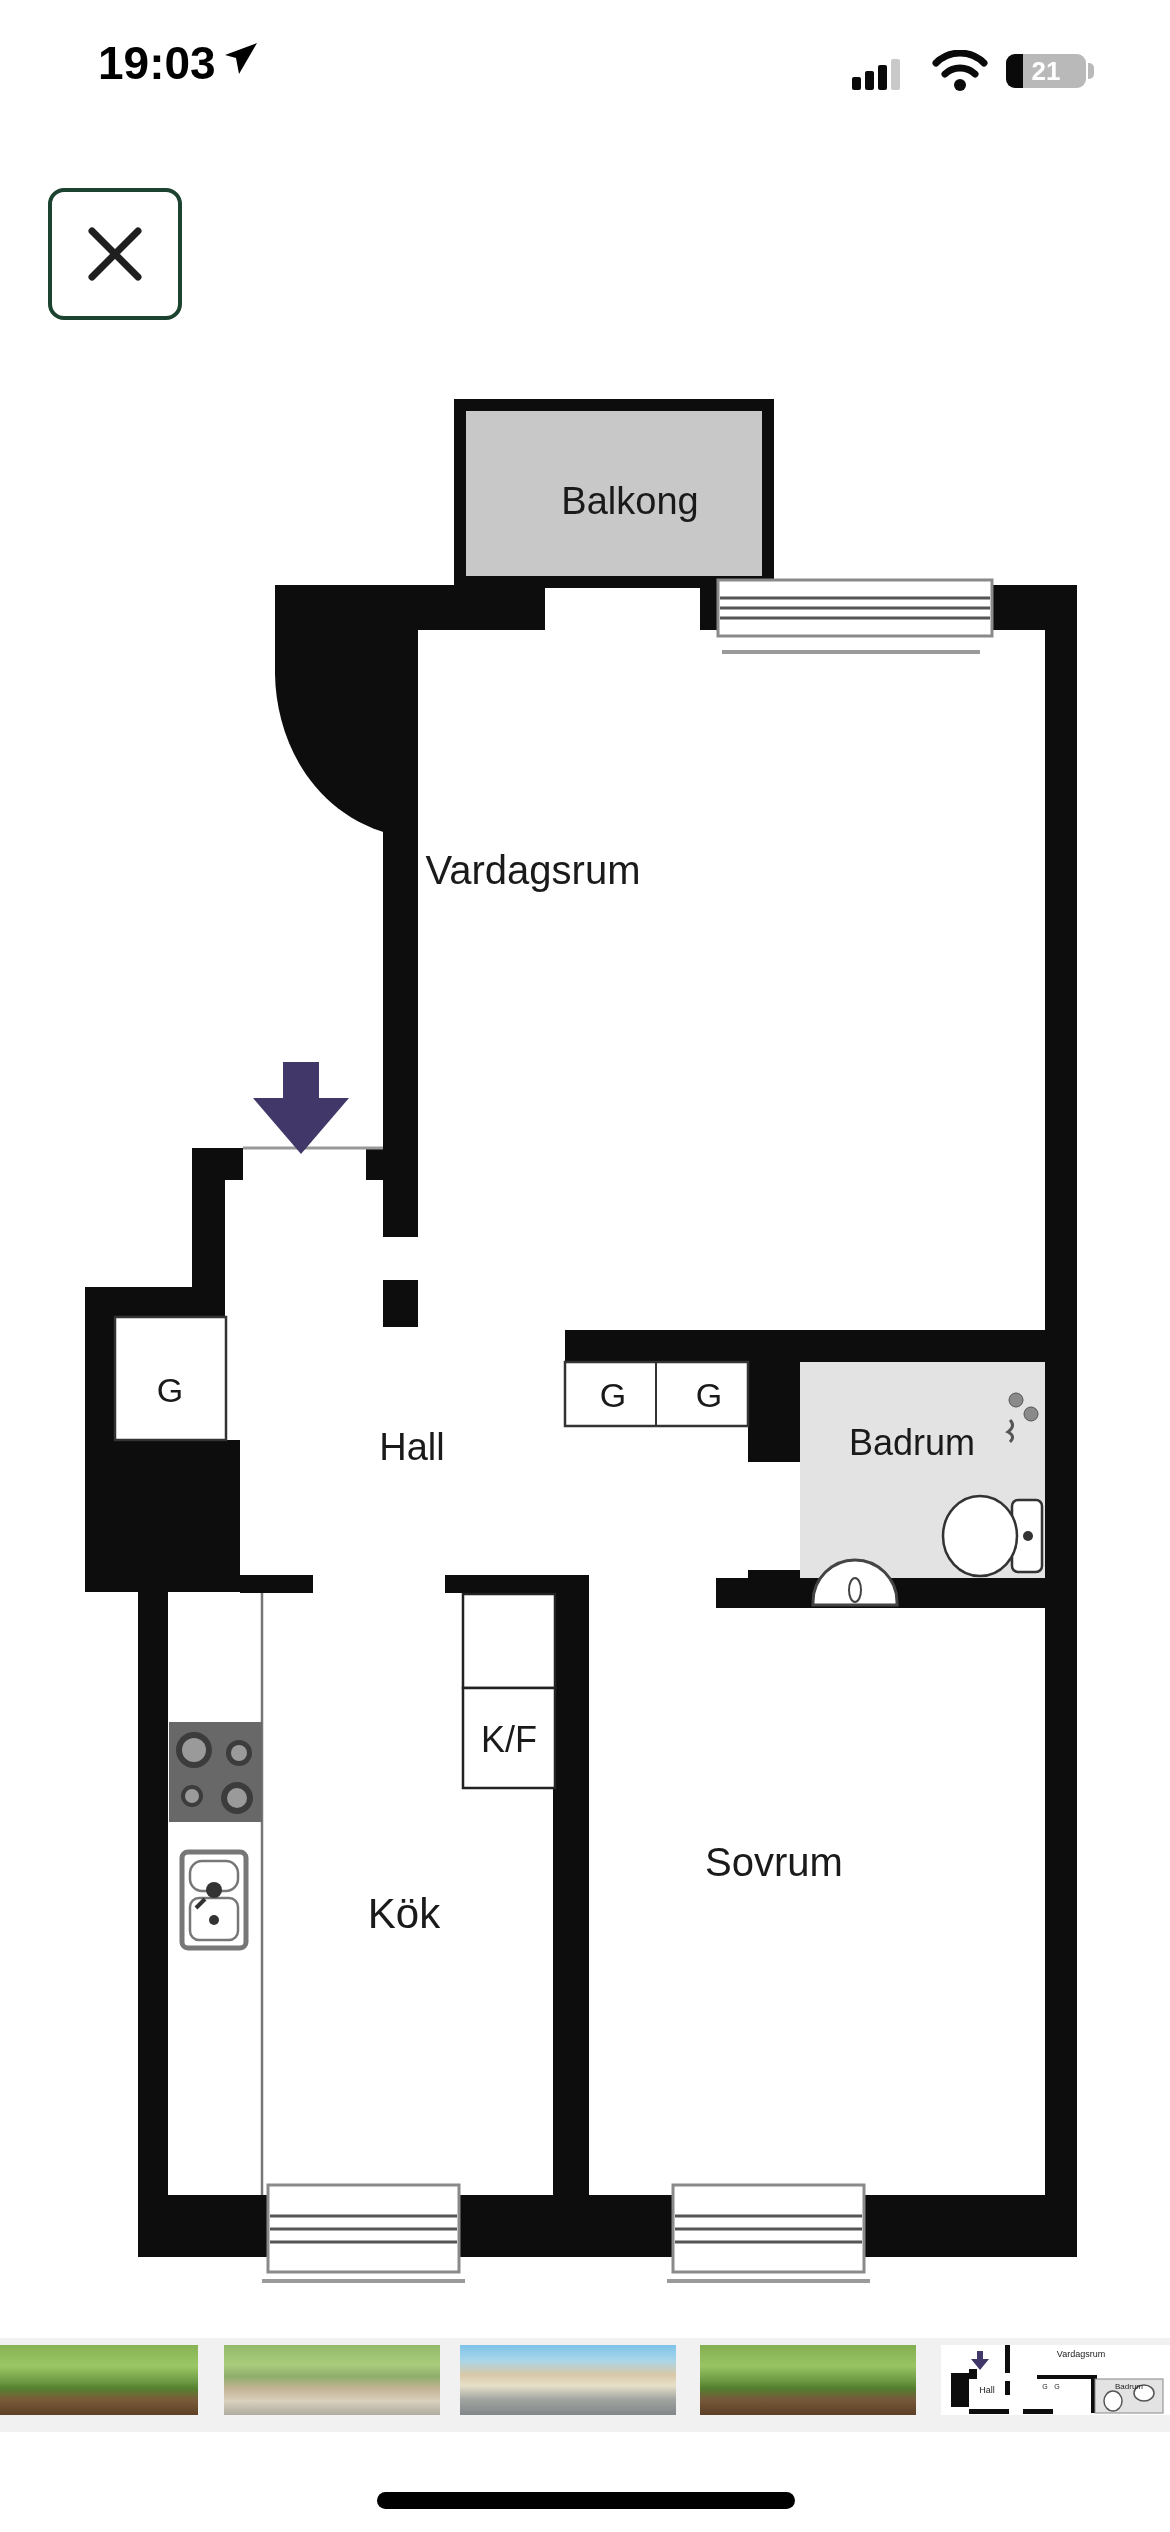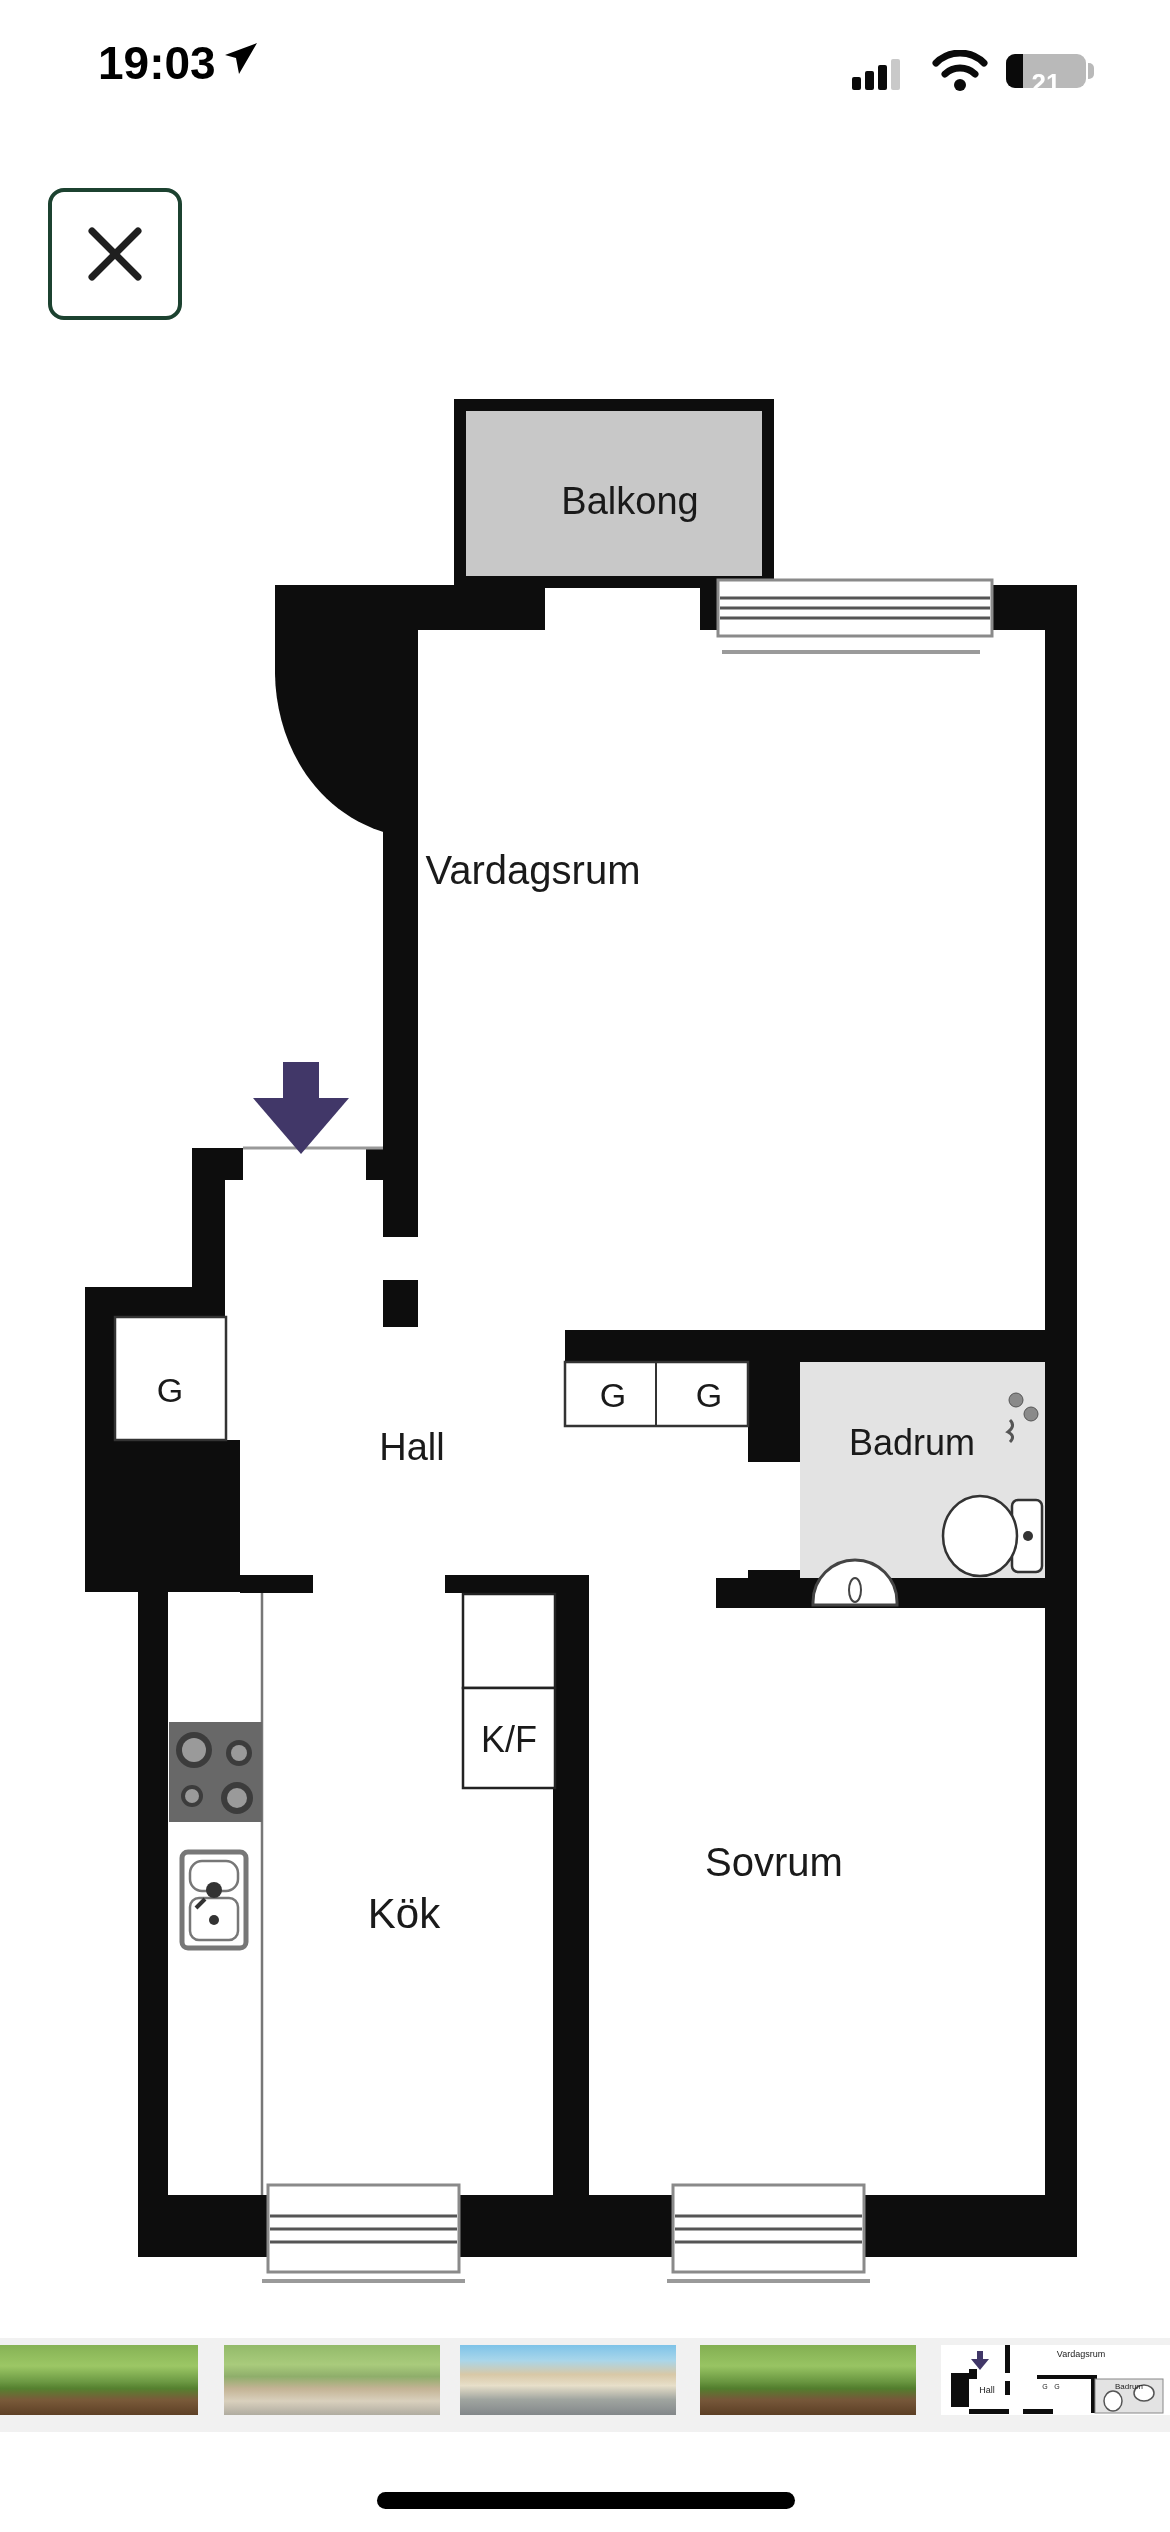--- a/index.html
+++ b/index.html
@@ -9,21 +9,21 @@
   }
   
   .statusbar{position:absolute;left:0;top:0;width:1170px;height:110px;}
   .time{position:absolute;left:98px;top:36px;font-size:46px;font-weight:700;color:#000;letter-spacing:0px;}
   .loc-arrow{position:absolute;left:224px;top:42px;}
   .sig{position:absolute;left:852px;top:58px;}
   .wifi{position:absolute;left:932px;top:50px;}
   .batt{position:absolute;left:1006px;top:54px;width:90px;height:36px;}
   .batt-body{position:absolute;left:0;top:0;width:80px;height:34px;border-radius:9px;background:#b9b9b9;overflow:hidden;}
   .batt-fill{position:absolute;left:0;top:0;width:17px;height:34px;background:#0a0a0a;}
-  .batt-num{position:absolute;left:0;top:0;width:80px;height:34px;line-height:35px;text-align:center;font-size:26px;font-weight:700;color:#ffffff;margin-top:12px;}
+  .batt-num{position:absolute;left:0;top:0;width:80px;height:34px;line-height:35px;text-align:center;font-size:26px;font-weight:700;color:#ffffff;}
   .batt-nub{position:absolute;left:82px;top:9px;width:6px;height:16px;background:#b9b9b9;border-radius:0 5px 5px 0;}
   
   .close-btn{
     position:absolute;left:48px;top:188px;width:134px;height:132px;
     border:4px solid #1c4230;border-radius:16px;background:#fff;box-sizing:border-box;
     display:flex;align-items:center;justify-content:center;cursor:pointer;
   }
   
   .plan-svg{position:absolute;left:0;top:0;}
   .room-label{fill:#1a1a1a;}

